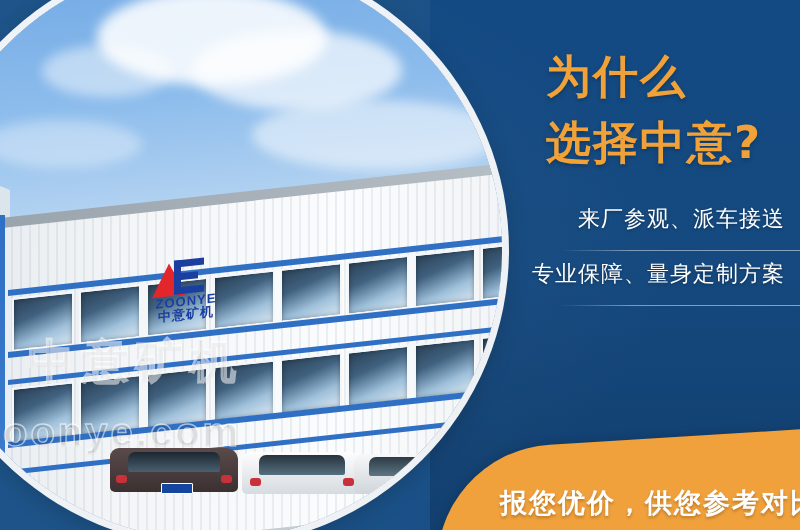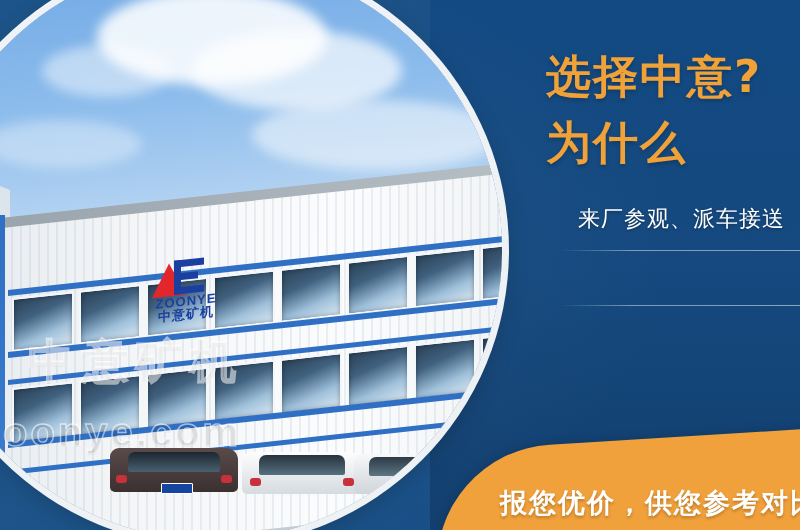--- a/index.html
+++ b/index.html
@@ -208,30 +208,31 @@
       <div class="car" style="left:432px;top:494px;width:104px;height:40px;background:linear-gradient(180deg,#f7f8f9,#cfd5da);">
         <div class="glass" style="background:linear-gradient(180deg,#2c3a45,#5d7684)"></div>
       </div>
 
       <div class="wm wm-cn">中意矿机</div>
       <div class="wm wm-en">zoonye.com</div>
     </div>
   </div>
 
   <div class="headline">
+    <div>为什么</div>
     <div>选择中意?</div>
-    <div>为什么</div>
   </div>
 
   <div class="features">
     <div class="feat">
       <div class="ftxt">来厂参观、派车接送</div>
       <div class="sep"></div>
     </div>
     <div class="feat">
+      <div class="ftxt">专业保障、量身定制方案</div>
       <div class="sep"></div>
     </div>
   </div>
 
   <div class="banner"></div>
   <div class="banner-txt">报您优价，供您参考对比</div>
 
 </div>
 
 </body></html>

